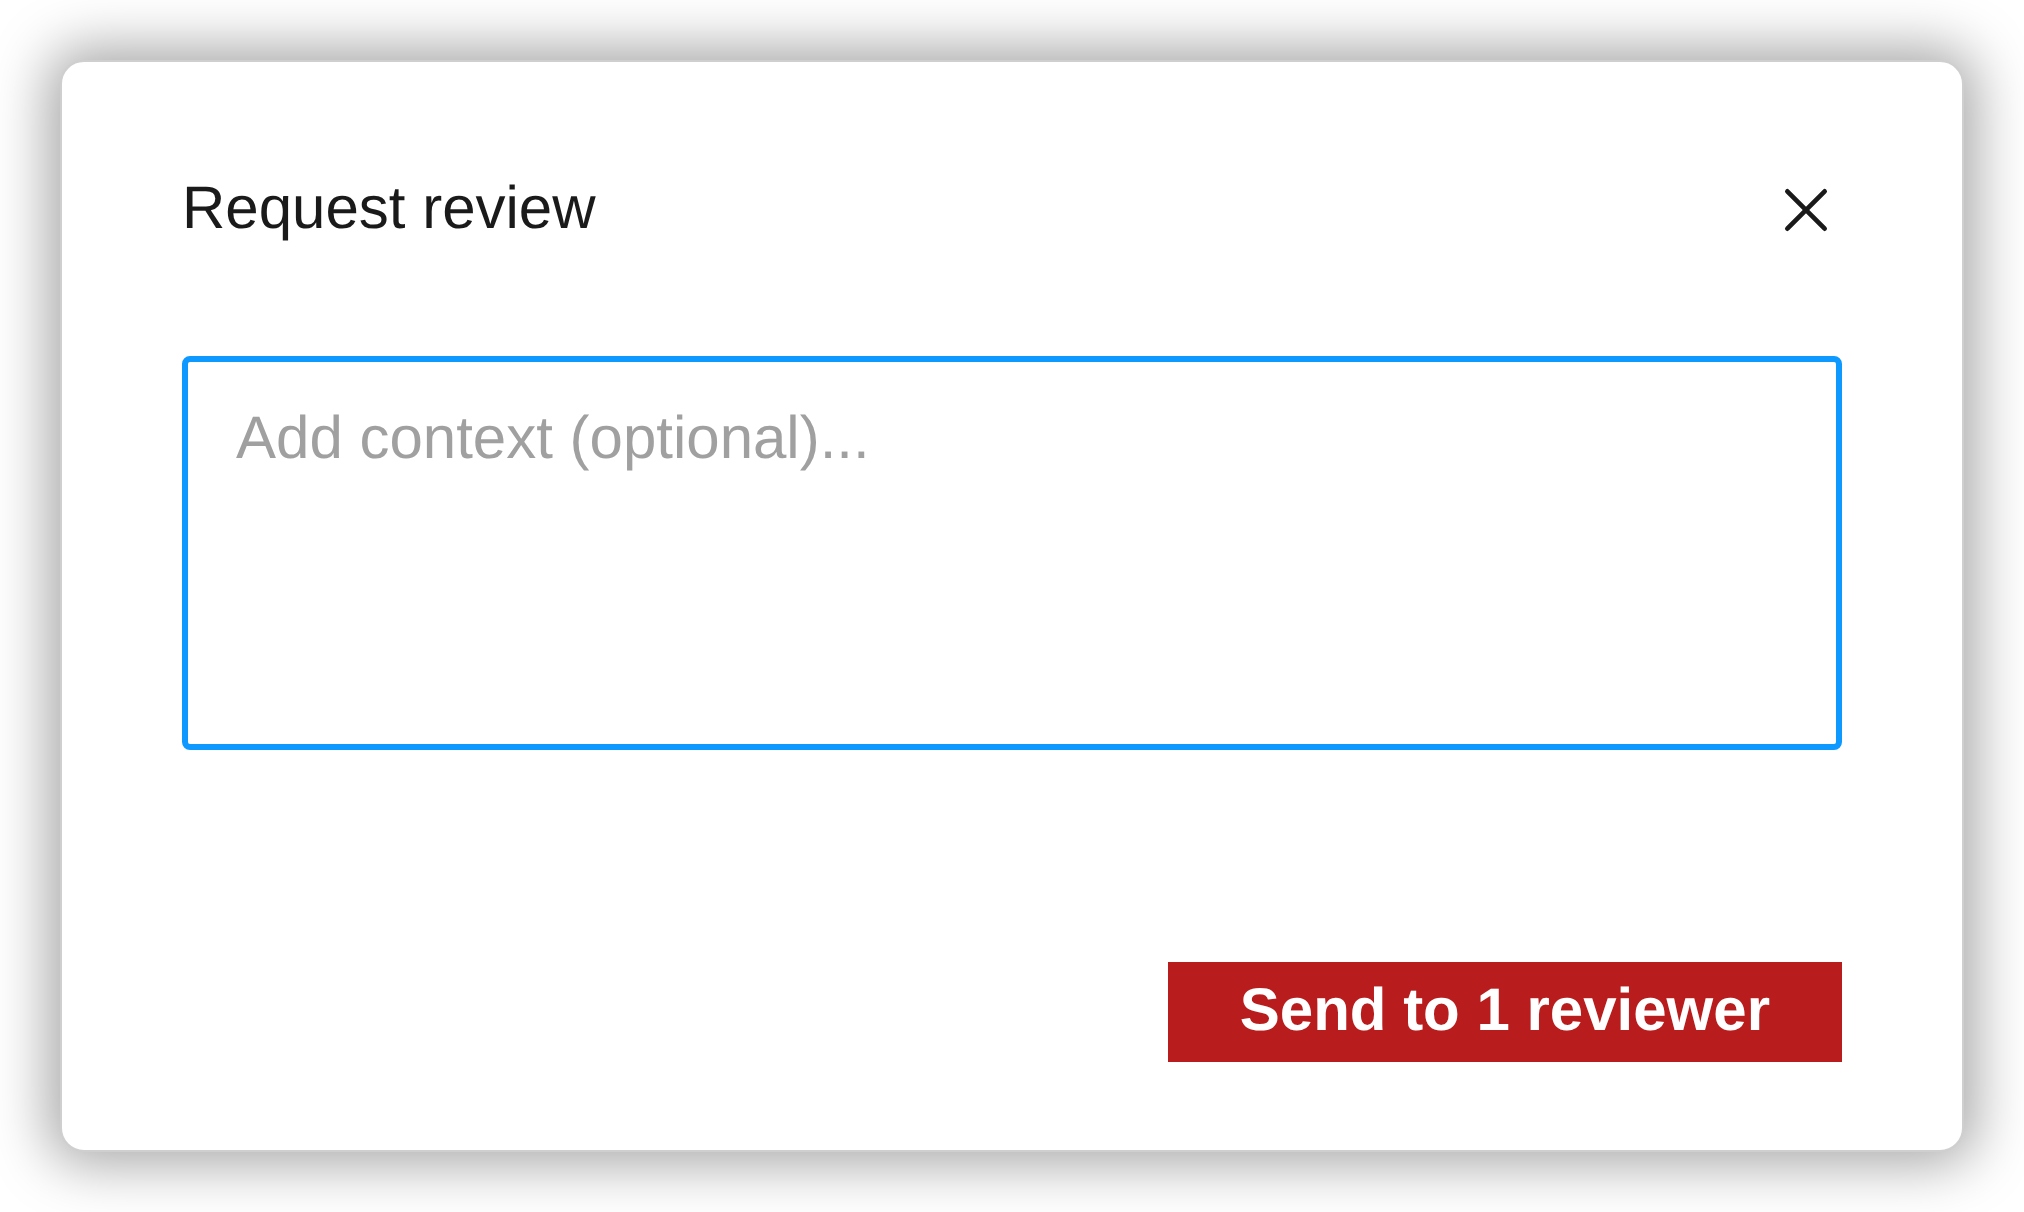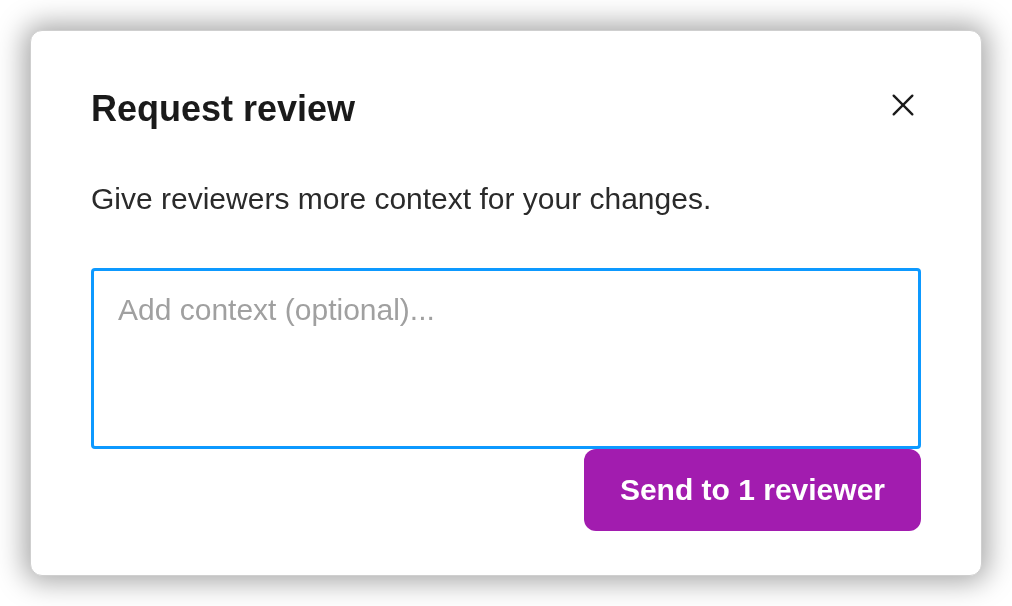--- a/index.html
+++ b/index.html
@@ -28,22 +28,22 @@
       flex-direction: column;
       position: relative;
     }
     .modal-header {
       display: flex;
       align-items: flex-start;
       justify-content: space-between;
       margin-bottom: 52px;
     }
     .modal-title {
-      font-size: 36px;
-      font-weight: 700;
+      font-size: 30px;
+      font-weight: 400;
       color: #1a1a1a;
       line-height: 1.2;
     }
     .close-btn {
       background: none;
       border: none;
       cursor: pointer;
       padding: 4px;
       display: flex;
       align-items: center;
@@ -74,25 +74,25 @@
     }
     .context-input::placeholder {
       color: #a0a0a0;
     }
     .footer {
       margin-top: auto;
       display: flex;
       justify-content: flex-end;
     }
     .send-btn {
-      background: #a21caf;
+      background: #b91c1c;
       color: #ffffff;
       border: none;
-      border-radius: 12px;
-      padding: 24px 36px;
+      border-radius: 0;
+      padding: 8px 36px;
       font-size: 30px;
       font-weight: 600;
       cursor: pointer;
       font-family: inherit;
     }
   </style>
 </head>
 <body>
 
 <div class="modal">
@@ -100,18 +100,17 @@
     <h1 class="modal-title">Request review</h1>
     <button class="close-btn">
       <span>
         <svg viewBox="0 0 24 24" fill="none" stroke="currentColor" stroke-width="2" stroke-linecap="round">
           <line x1="4" y1="4" x2="20" y2="20"></line>
           <line x1="20" y1="4" x2="4" y2="20"></line>
         </svg>
       </span>
     </button>
   </div>
-  <p class="modal-subtitle">Give reviewers more context for your changes.</p>
   <textarea class="context-input" placeholder="Add context (optional)..." style=""></textarea>
   <div class="footer">
     <button class="send-btn">Send to 1 reviewer</button>
   </div>
 </div>
 
 </body></html>

